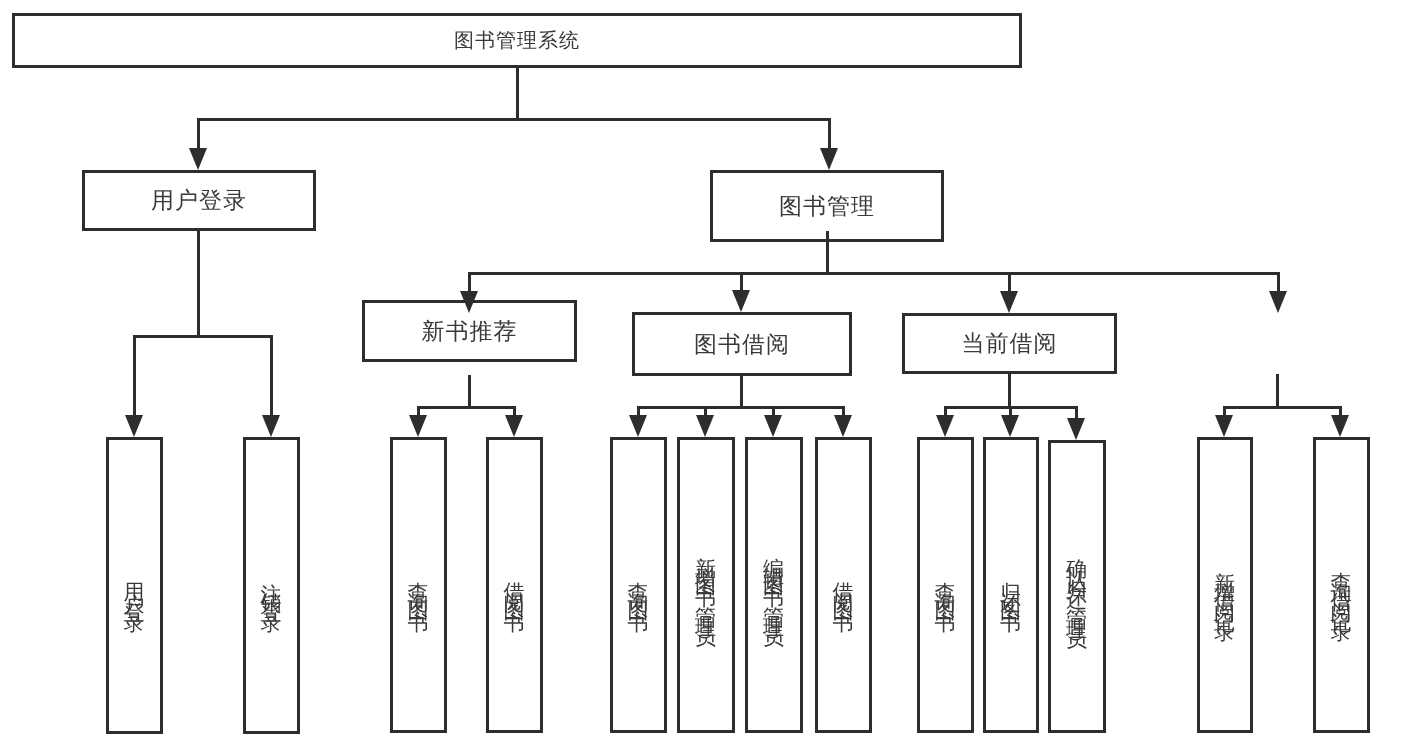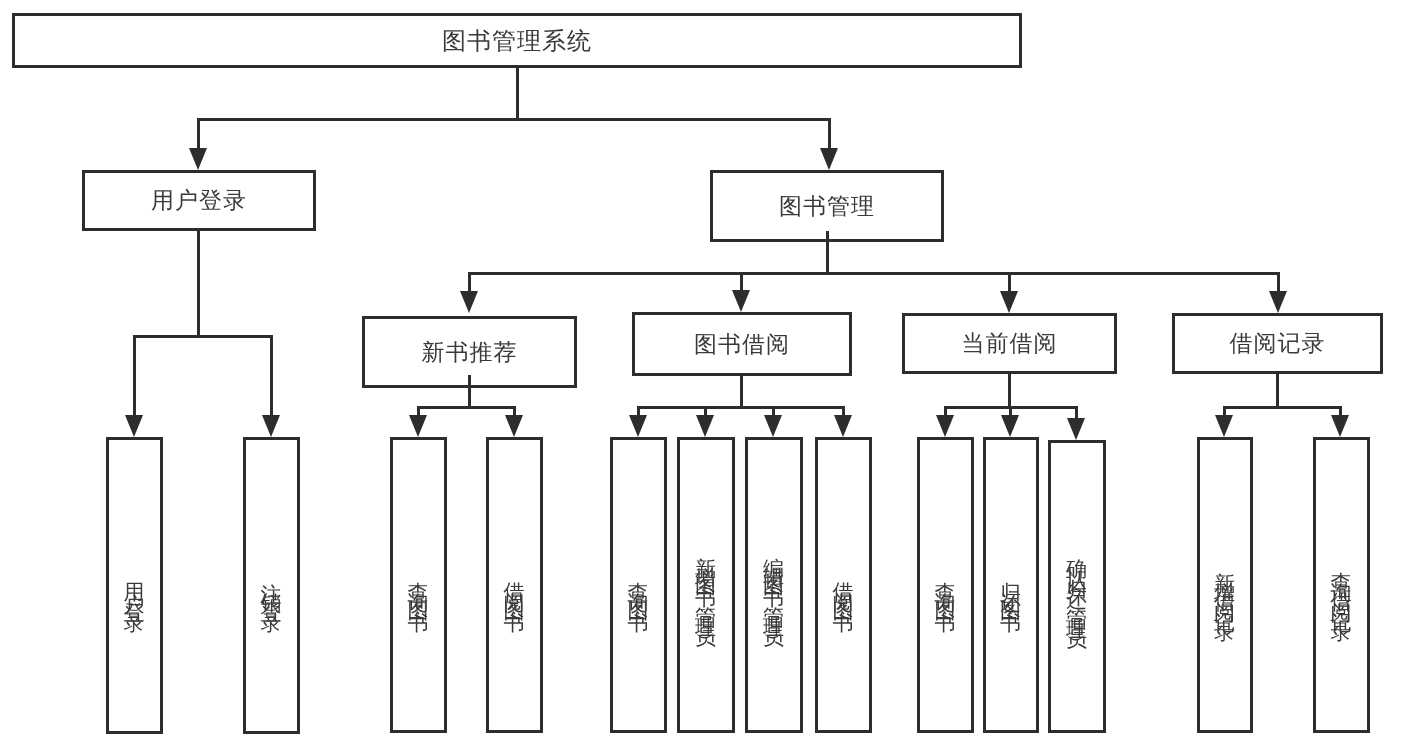--- a/index.html
+++ b/index.html
@@ -25,21 +25,21 @@
     display:flex;
     align-items:center;
     justify-content:center;
     color:var(--text);
   }
   .box.h [data-bind]{
     font-size:23px;
     letter-spacing:1px;
     white-space:nowrap;
   }
-  .box.root [data-bind]{font-size:24px;}
+  .box.root [data-bind]{font-size:20px;}
   .box.v [data-bind]{
     writing-mode:vertical-rl;
     text-orientation:mixed;
     font-size:21px;
     letter-spacing:10px;
     line-height:1;
     white-space:nowrap;
   }
   .ln{
     position:absolute;
@@ -71,35 +71,32 @@
   </div>
 
   <div class="box h" style="left:82px;top:170px;width:234px;height:61px;">
     <span data-bind="tree.branches.0.label">用户登录</span>
   </div>
 
   <div class="box h" style="left:710px;top:170px;width:234px;height:72px;">
     <span data-bind="tree.branches.1.label">图书管理</span>
   </div>
 
-  <div class="box h" style="left:362px;top:316px;width:215px;height:72px;">
+  <div class="box h" style="left:362px;top:300px;width:215px;height:62px;">
     <span data-bind="tree.branches.1.groups.0.label">新书推荐</span>
   </div>
 
   <div class="box h" style="left:632px;top:312px;width:220px;height:64px;">
     <span data-bind="tree.branches.1.groups.1.label">图书借阅</span>
   </div>
 
   <div class="box h" style="left:902px;top:313px;width:215px;height:61px;">
     <span data-bind="tree.branches.1.groups.2.label">当前借阅</span>
   </div>
 
-  <div class="box h" style="left:1172px;top:313px;width:211px;height:61px;">
-    <span data-bind="tree.branches.1.groups.3.label">借阅记录</span>
-  </div>
 
   <div class="box v" style="left:106px;top:437px;width:57px;height:297px;">
     <span data-bind="tree.branches.0.children.0">用户登录</span>
   </div>
   <div class="box v" style="left:243px;top:437px;width:57px;height:297px;">
     <span data-bind="tree.branches.0.children.1">注销登录</span>
   </div>
 
   <div class="box v" style="left:390px;top:437px;width:57px;height:296px;">
     <span data-bind="tree.branches.1.groups.0.children.0">查询图书</span>

